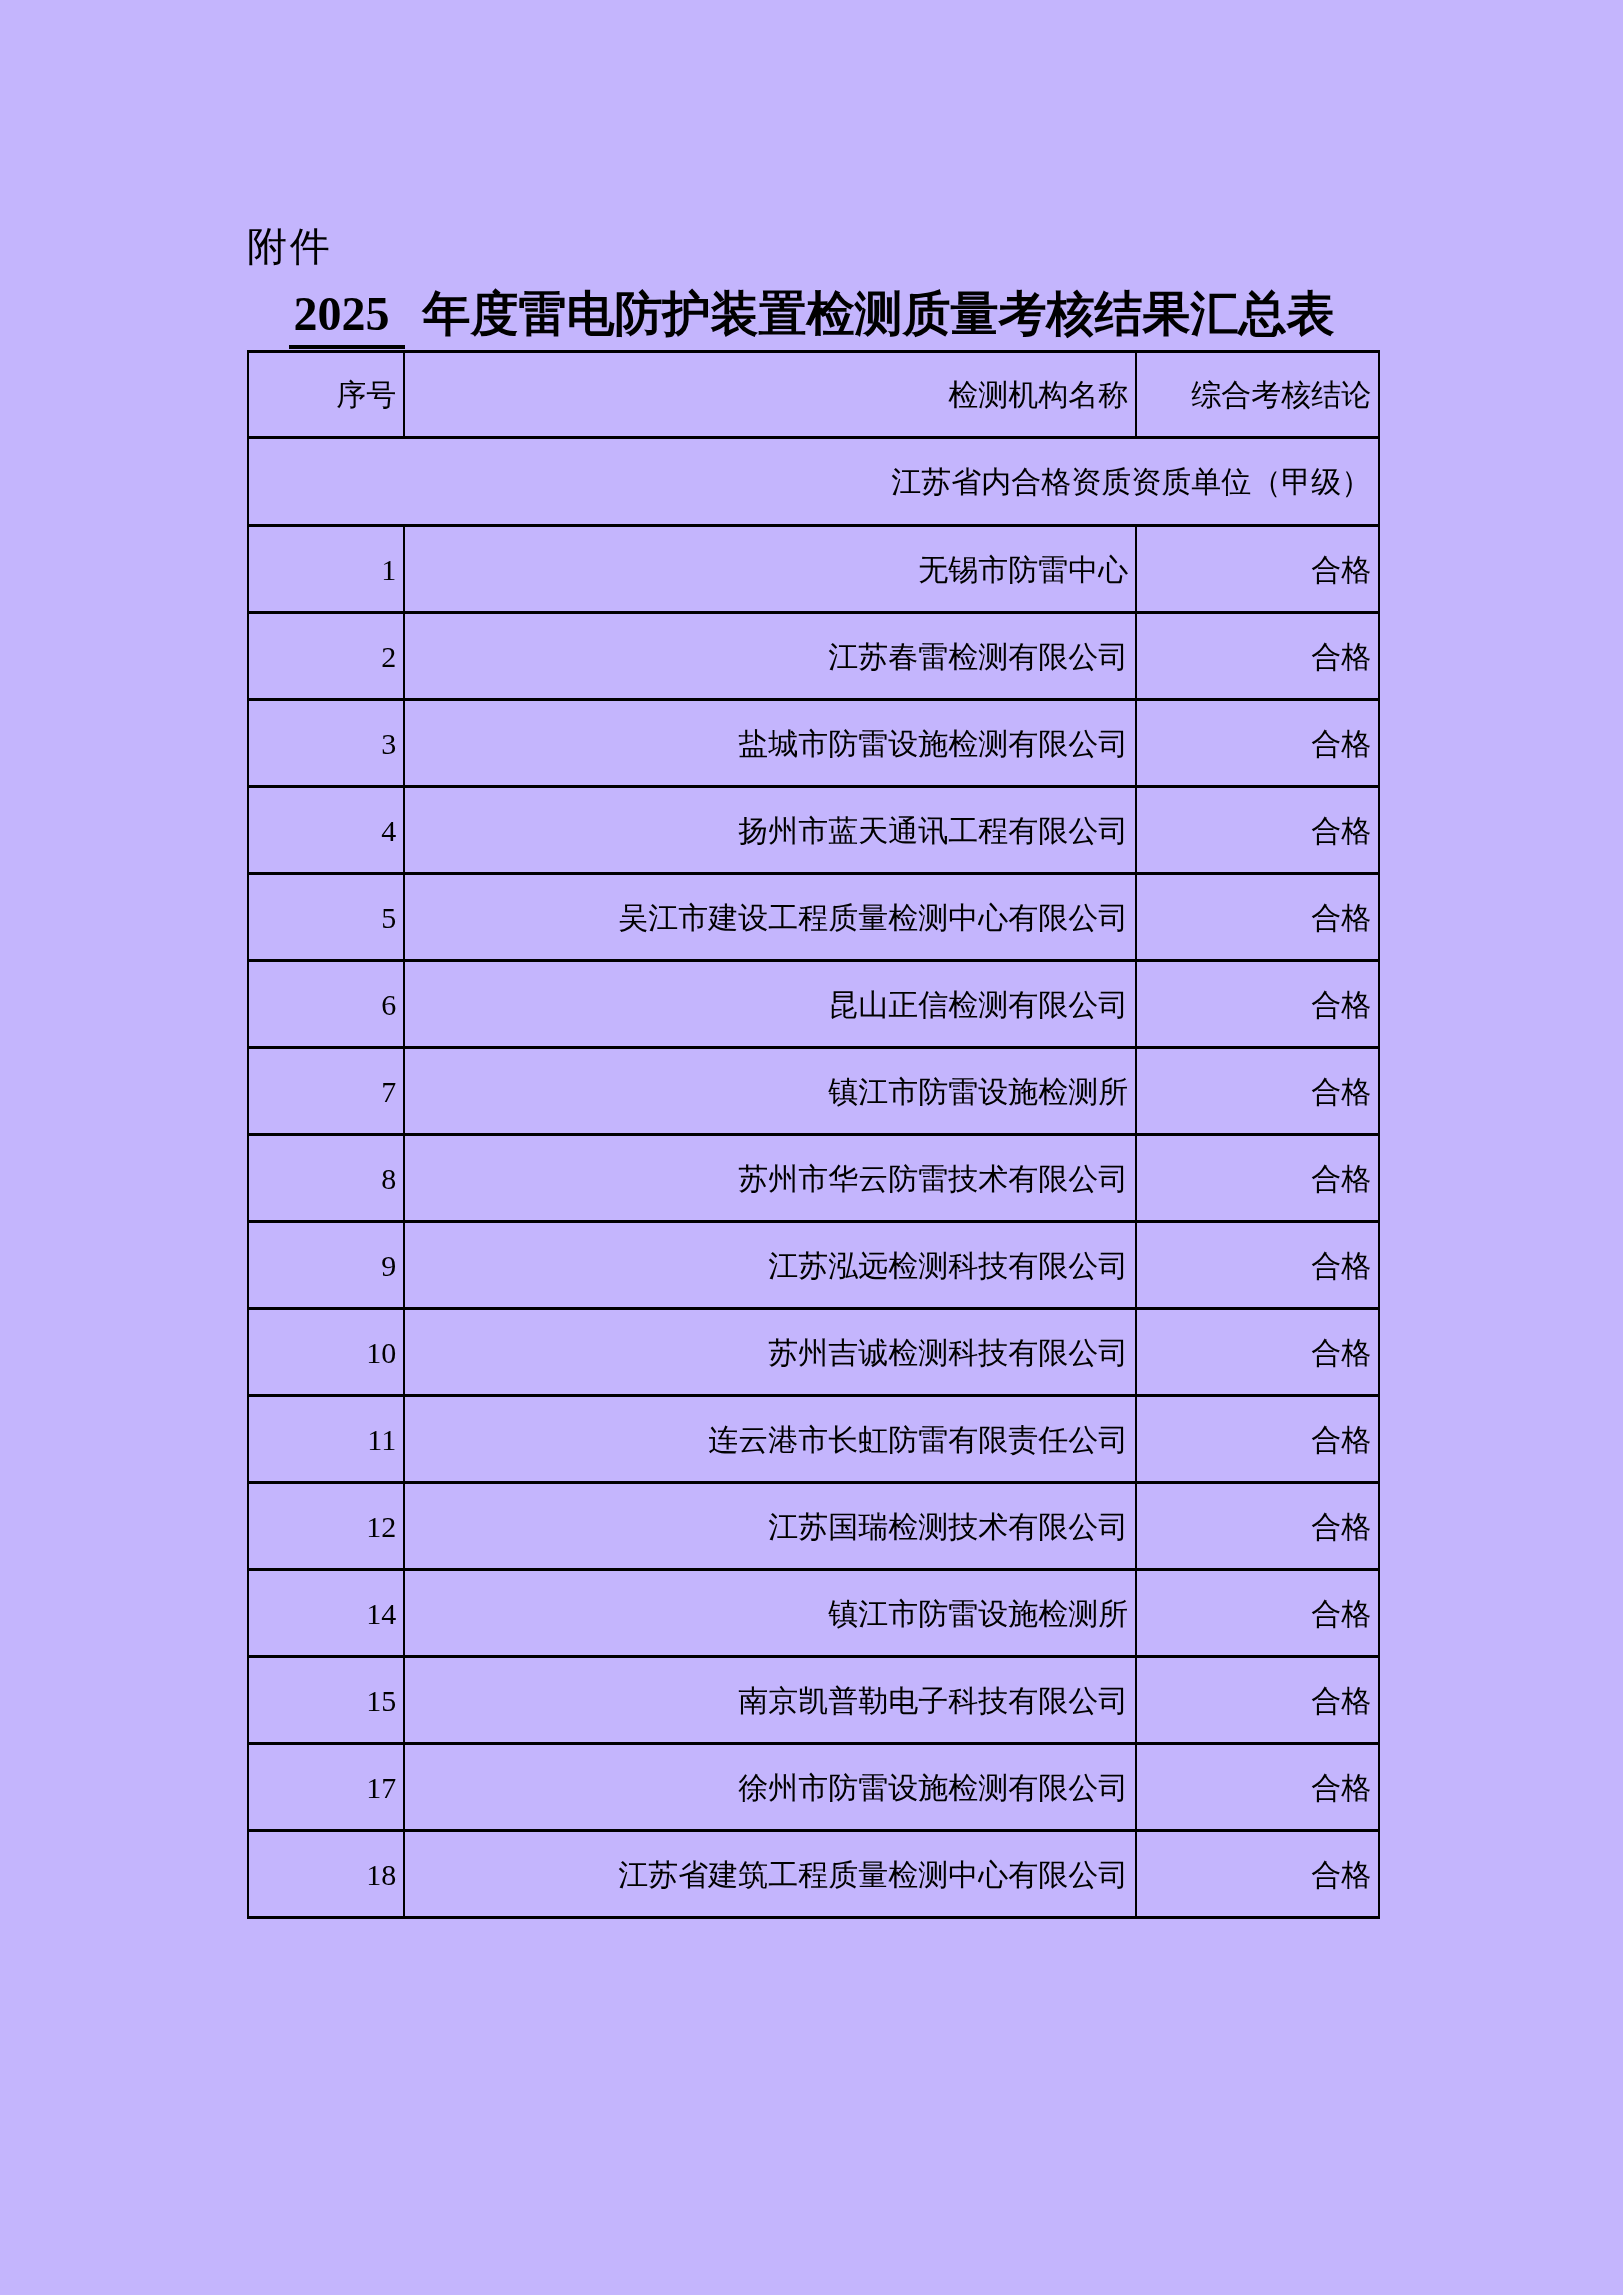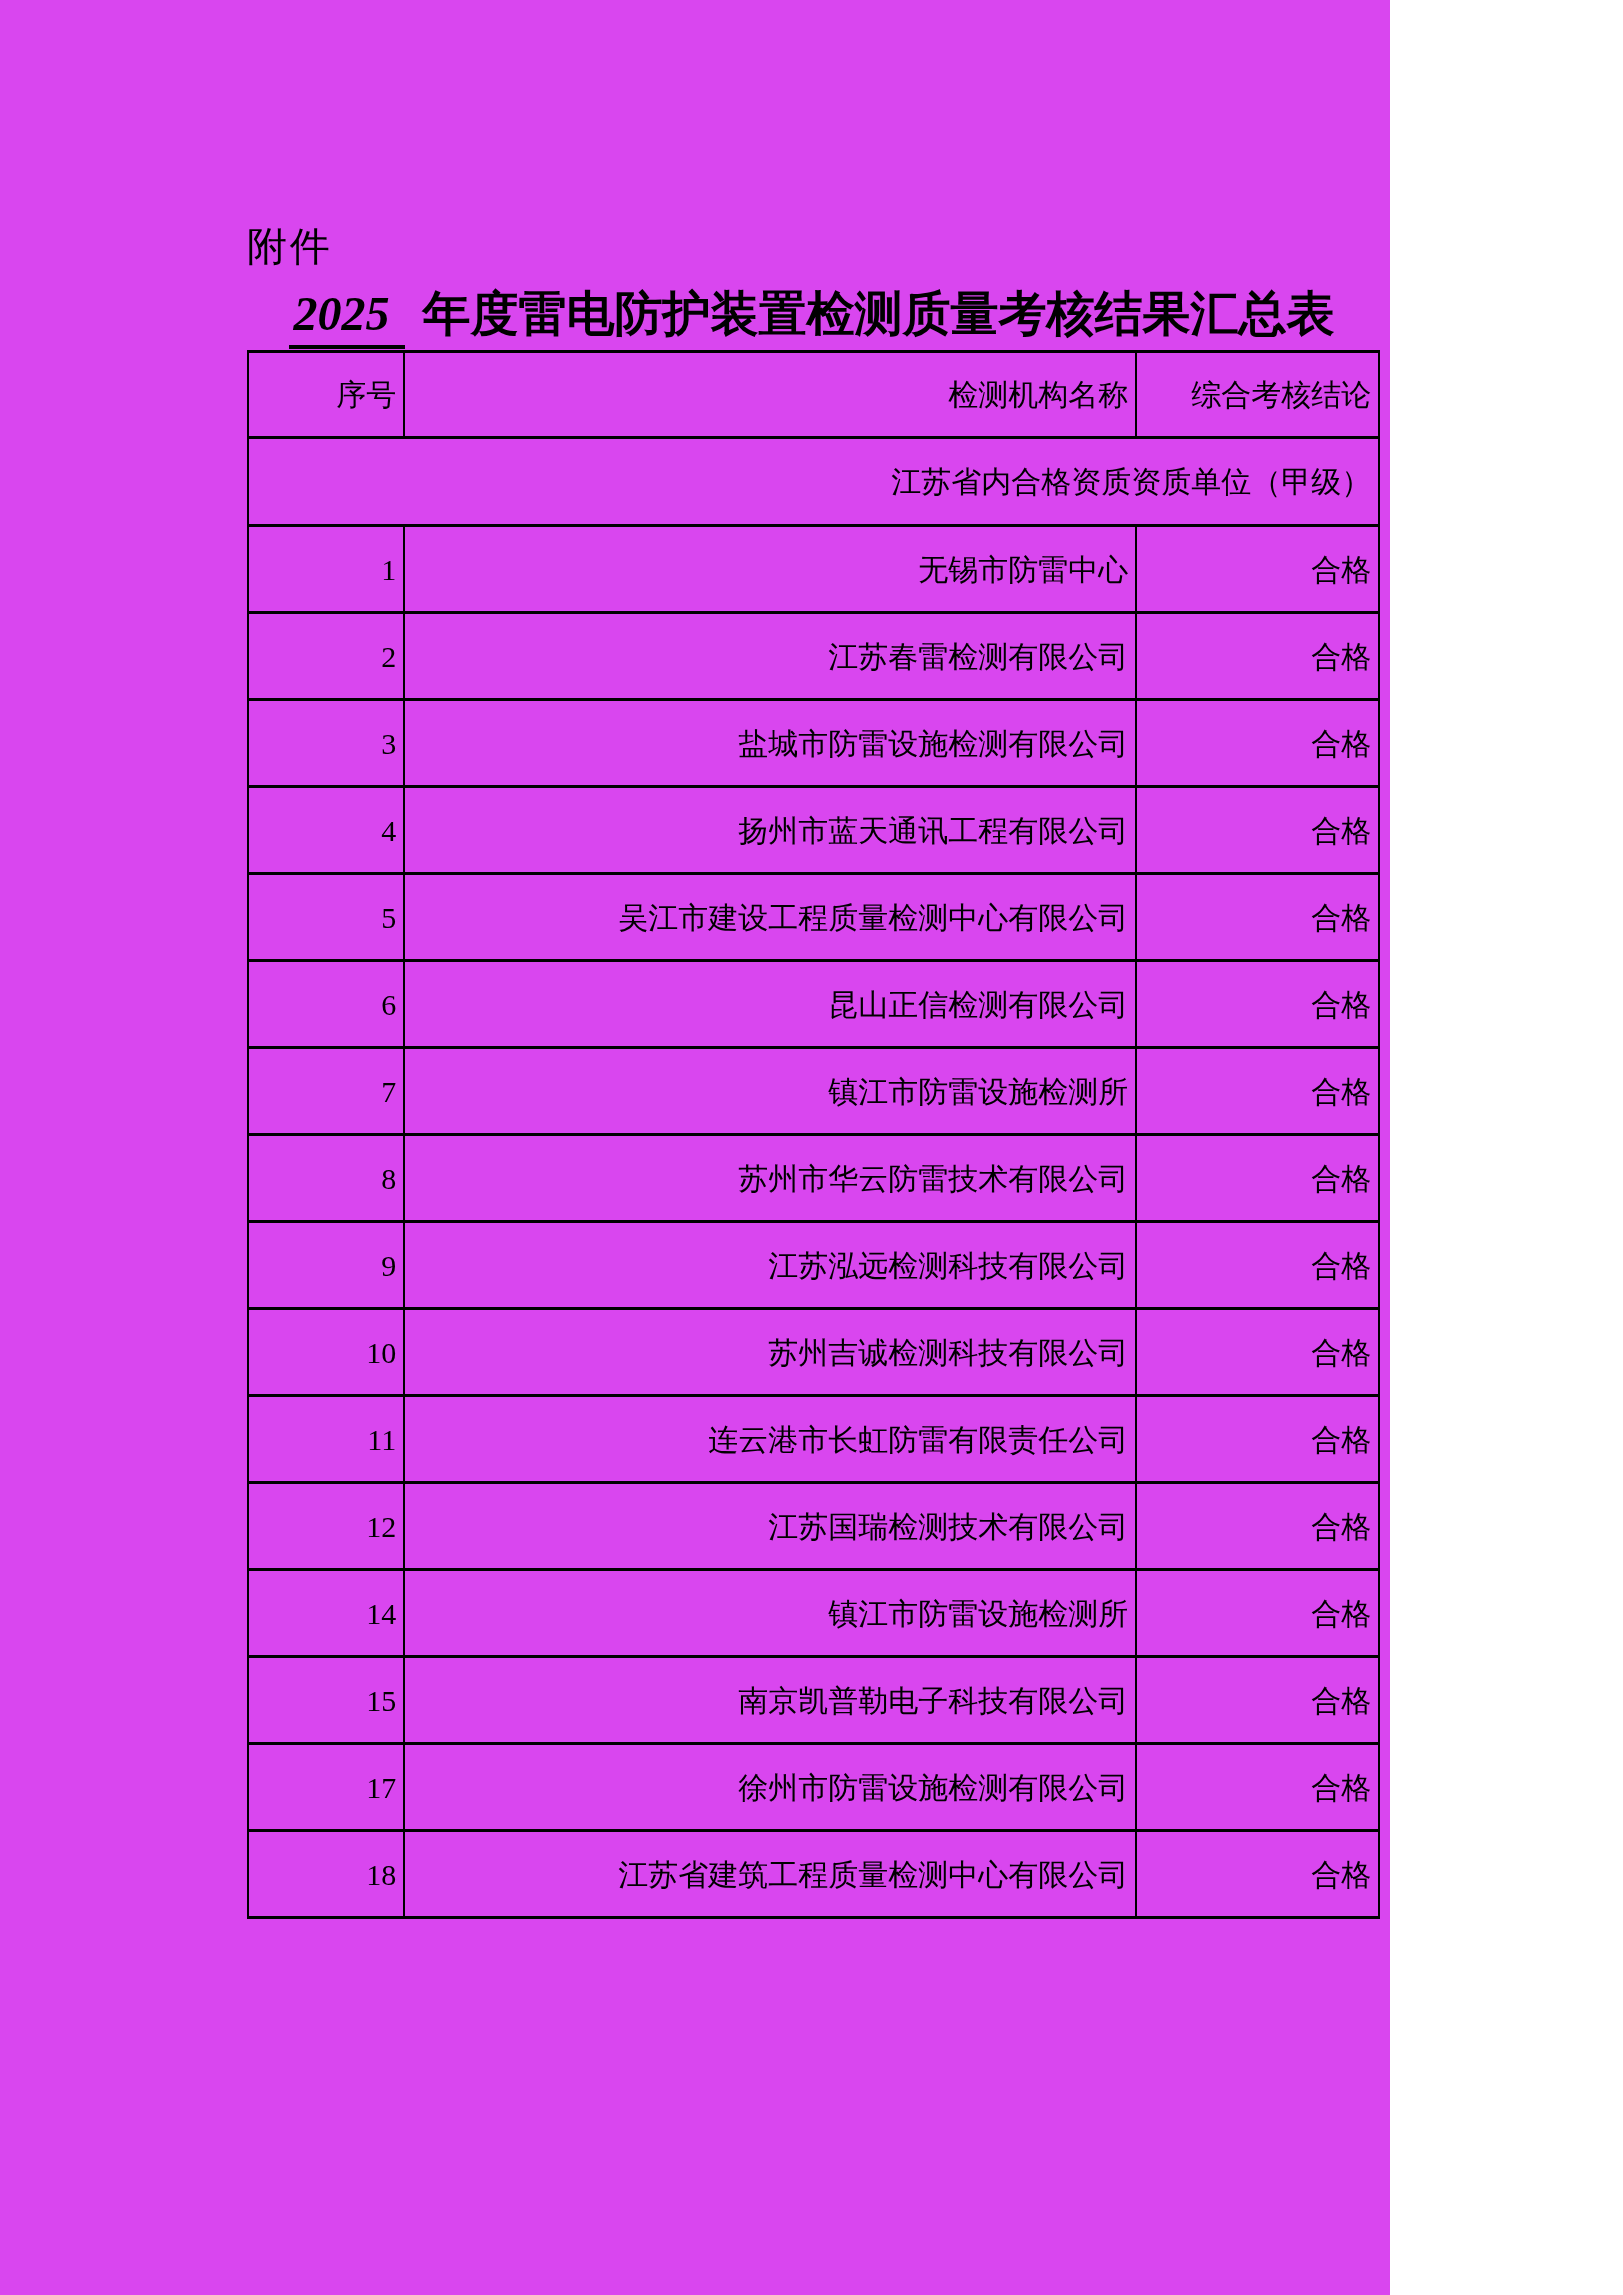--- a/index.html
+++ b/index.html
@@ -2,23 +2,23 @@
 <html style="font-size:11px"><head>
 <meta charset="utf-8">
 <style>
   html, body {
     margin: 0;
     padding: 0;
     background: #ffffff;
   }
   .page {
     position: relative;
-    width: 1390px;
+    width: 1623px;
     height: 2295px;
-    background: #d946ef;
+    background: #c4b5fd;
     font-family: "Liberation Serif", "DejaVu Serif", serif;
     color: #000000;
   }
   .attachment-label {
     position: absolute;
     left: 247px;
     top: 224px;
     font-size: 40px;
     line-height: 1.1;
     font-weight: 400;
@@ -33,21 +33,20 @@
     text-align: center;
     font-size: 48px;
     font-weight: 700;
     line-height: 1.2;
     white-space: nowrap;
   }
   .title-year {
     display: inline-block;
     border-bottom: 4.8px solid #000;
     padding: 0 15px 2.7px 4.1px;
-    font-style: italic;
   }
   .title-rest {
     margin-left: 18px;
   }
   table.result-table {
     position: absolute;
     left: 247px;
     top: 350px;
     width: 1130px;
     table-layout: fixed;

